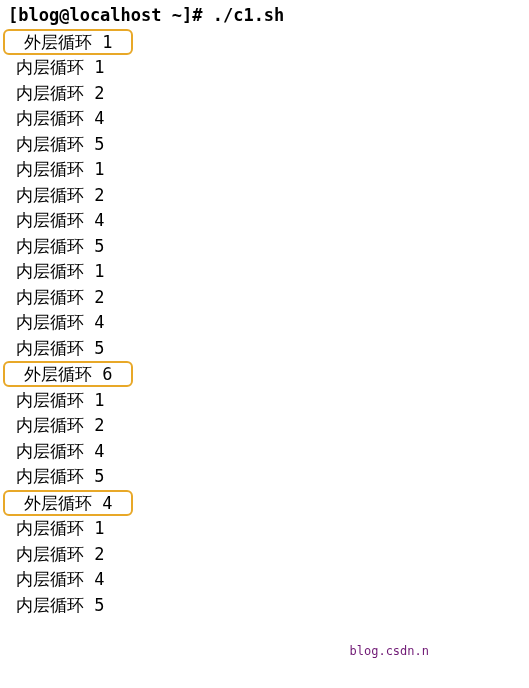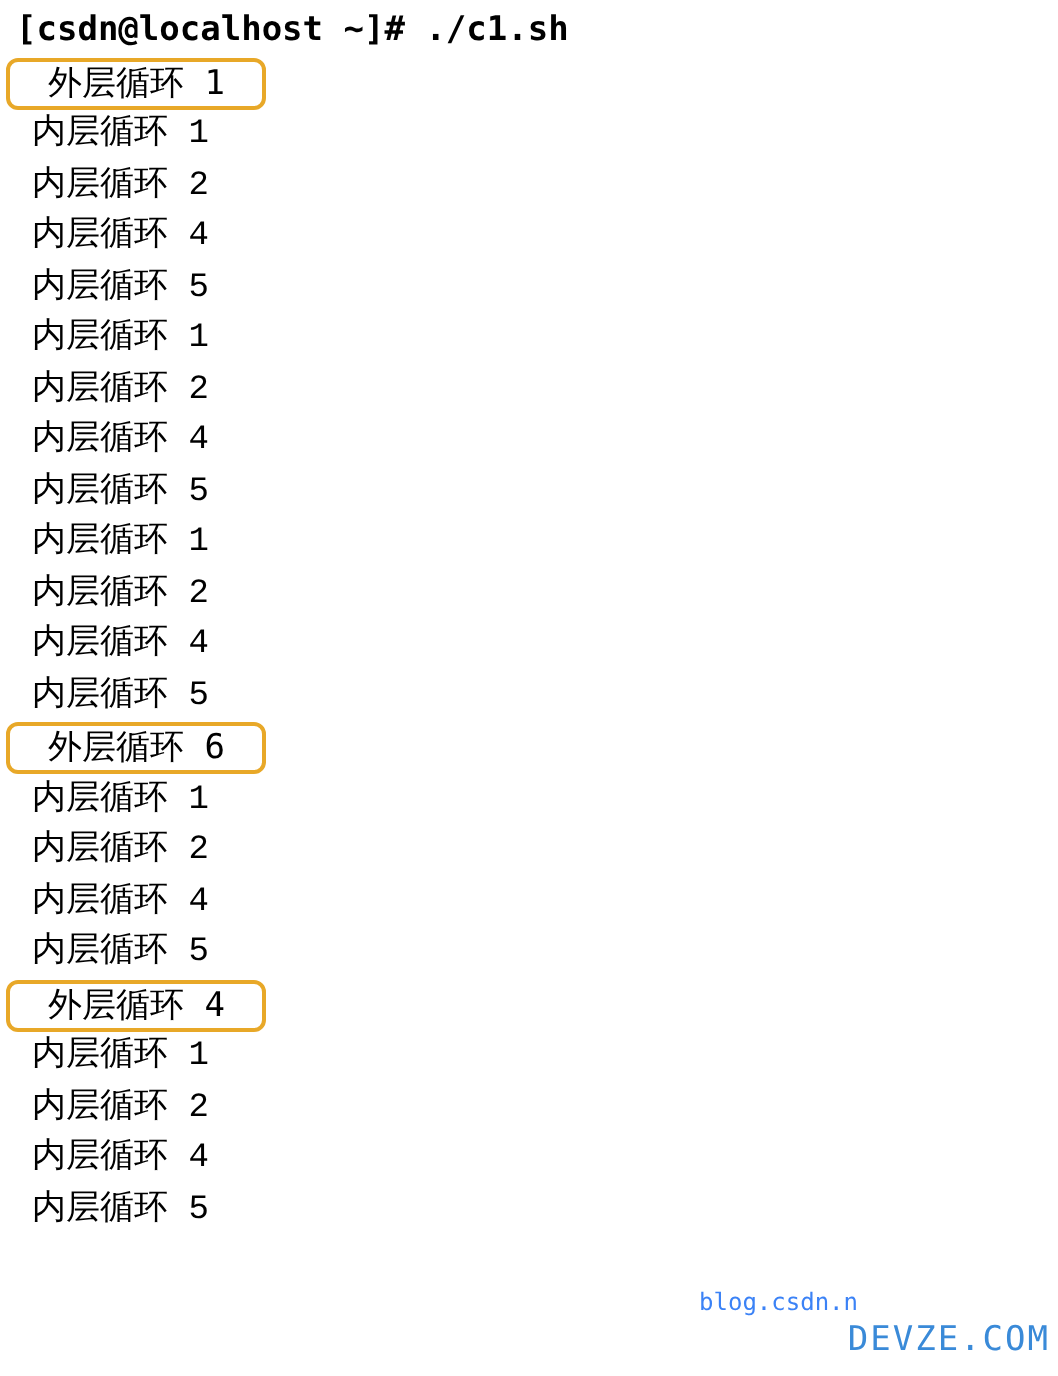--- a/index.html
+++ b/index.html
@@ -30,21 +30,20 @@
     .highlighted {
       display: inline-block;
       border: 2px solid #e8a828;
       border-radius: 6px;
       padding: 0 19px;
       margin-left: -5px;
       line-height: 22px;
     }
     .inner-line {
       padding-left: 8px;
-      font-family: Liberation Mono, monospace;
     }
     .watermark {
       position: absolute;
       bottom: 8px;
       right: 4px;
       text-align: right;
       pointer-events: none;
     }
     .watermark-cn {
       font-size: 26px;
@@ -56,31 +55,31 @@
     .watermark-en {
       font-size: 17px;
       color: #3a8ad8;
       letter-spacing: 1px;
       margin-top: -4px;
     }
     .watermark-faint {
       position: absolute;
       bottom: 30px;
       right: 100px;
-      color: #3b82f6;
+      color: #701a75;
       font-size: 12px;
       pointer-events: none;
       margin-top: 12px;
     }
   </style>
 </head>
 <body>
 
 <div class="terminal">
-  <div class="line prompt-line">[csdn@localhost ~]# ./c1.sh</div>
+  <div class="line prompt-line">[blog@localhost ~]# ./c1.sh</div>
   <div id="output-container">
       <div class="line"><span class="highlighted">外层循环 1</span></div>
       <div class="line inner-line">内层循环 1</div>
       <div class="line inner-line">内层循环 2</div>
       <div class="line inner-line">内层循环 4</div>
       <div class="line inner-line">内层循环 5</div>
       <div class="line inner-line">内层循环 1</div>
       <div class="line inner-line">内层循环 2</div>
       <div class="line inner-line">内层循环 4</div>
       <div class="line inner-line">内层循环 5</div>
@@ -100,14 +99,13 @@
       <div class="line inner-line">内层循环 5</div>
     </div>
   <div class="line prompt-line">
     
   </div>
 </div>
 
 <div class="watermark-faint">blog.csdn.n</div>
 
 <div class="watermark">
-  <div class="watermark-en">DEVZE.COM</div>
 </div>
 
 </body></html>

